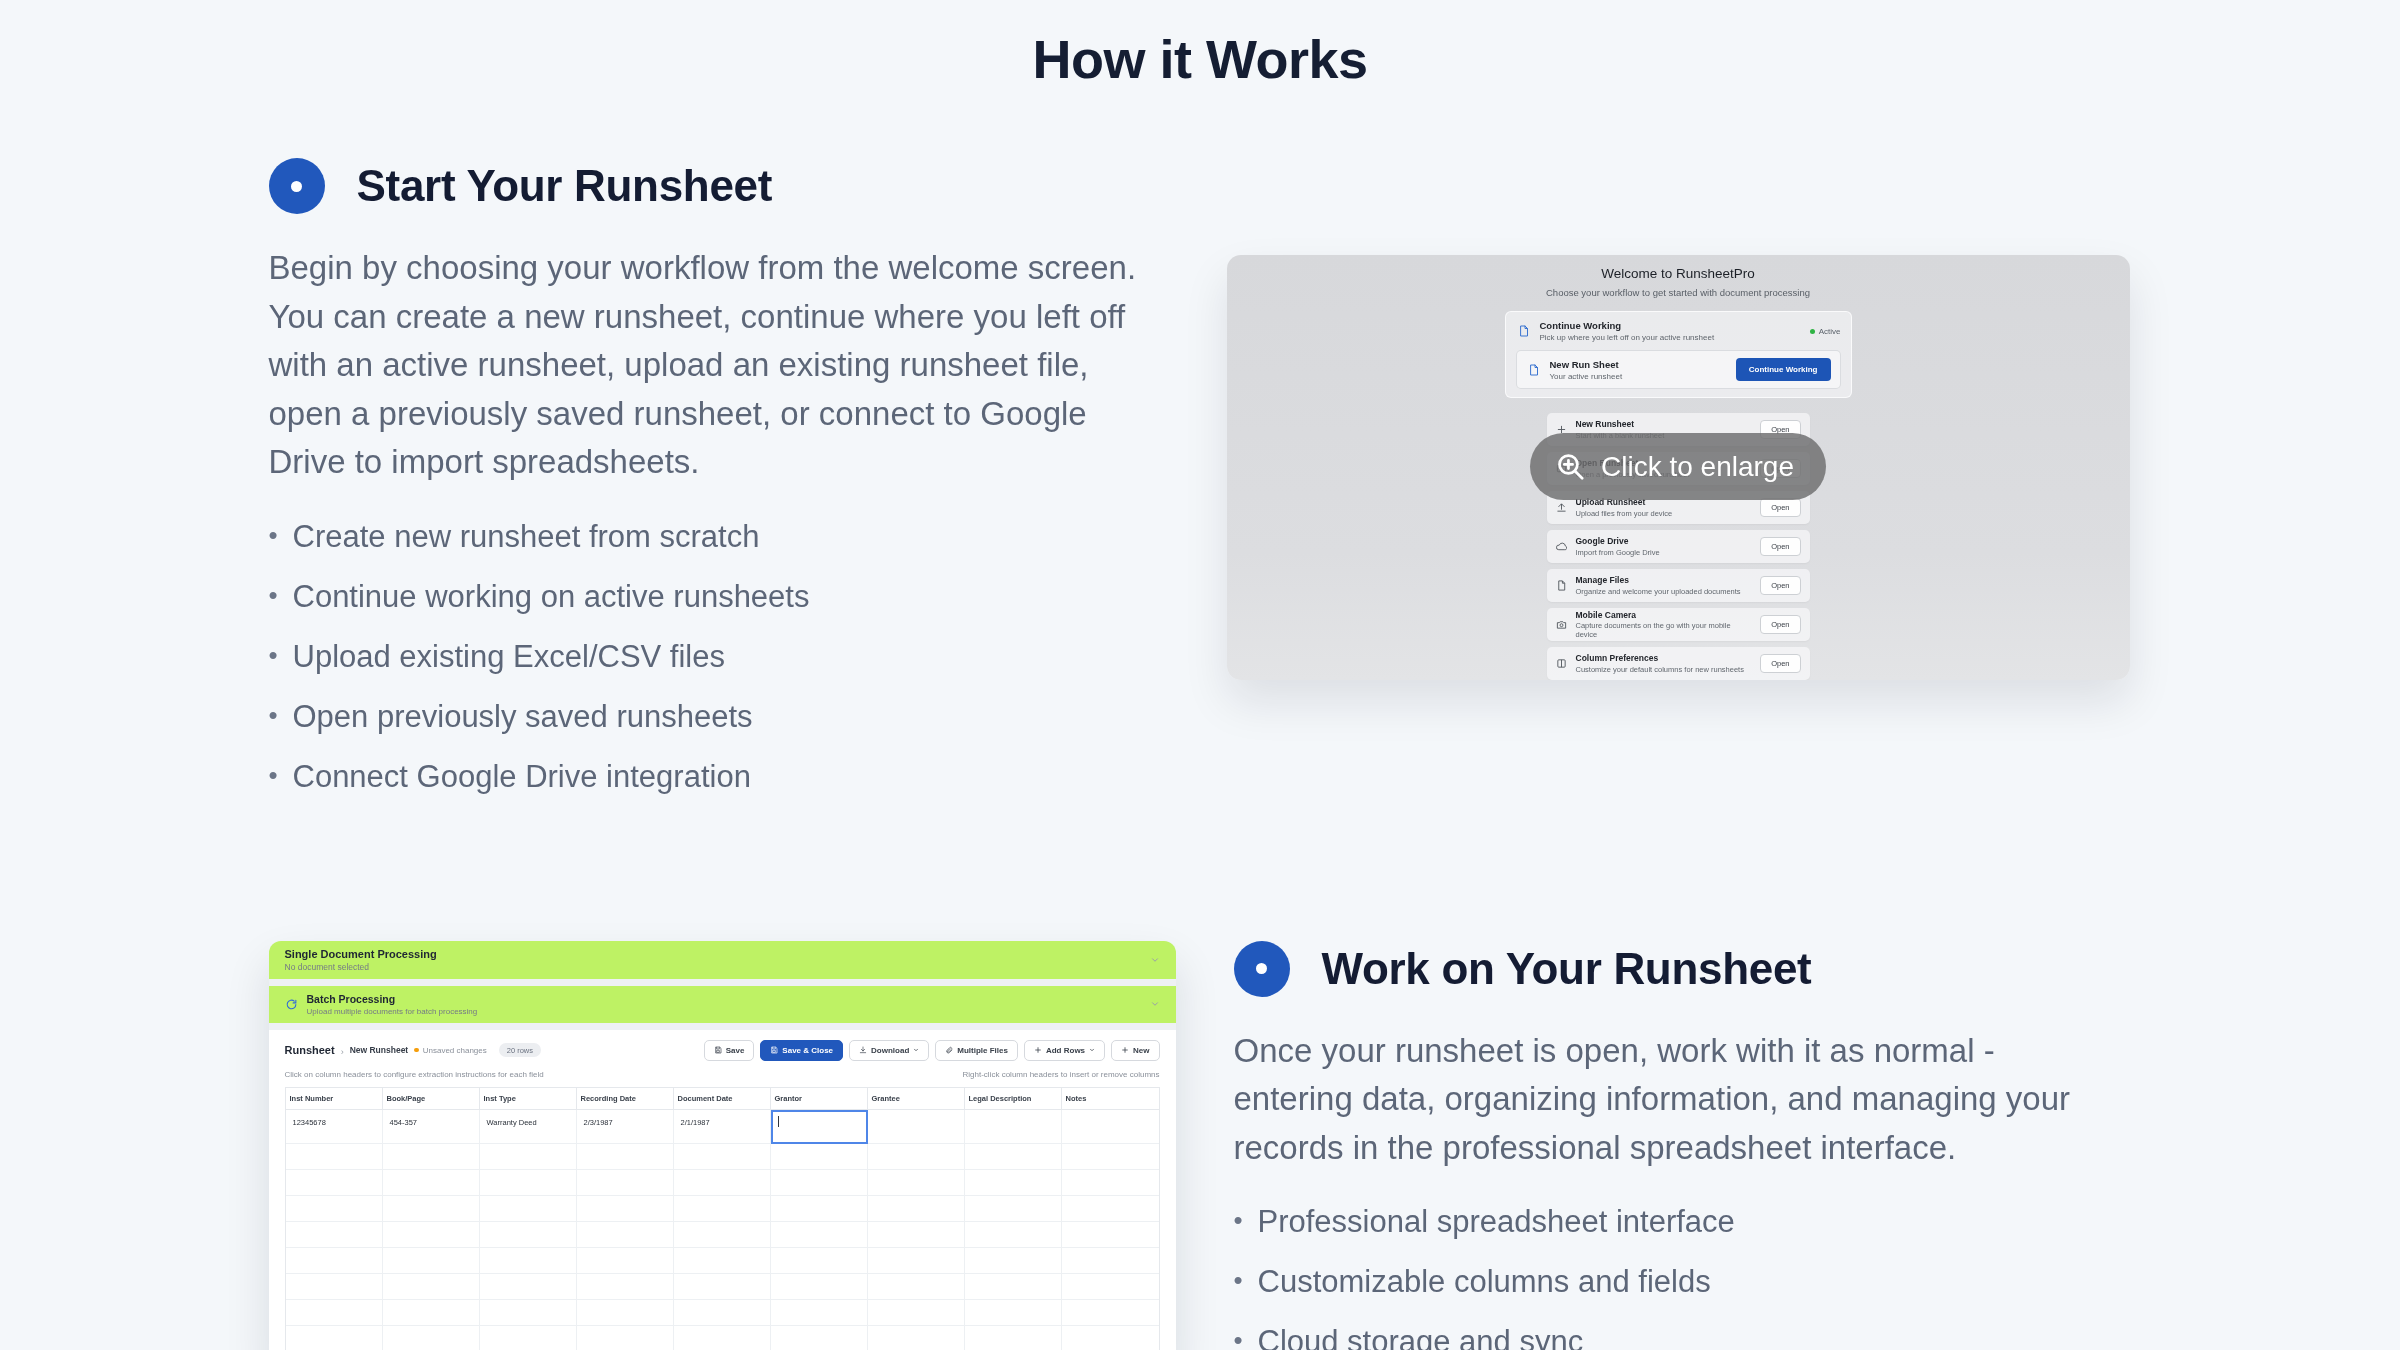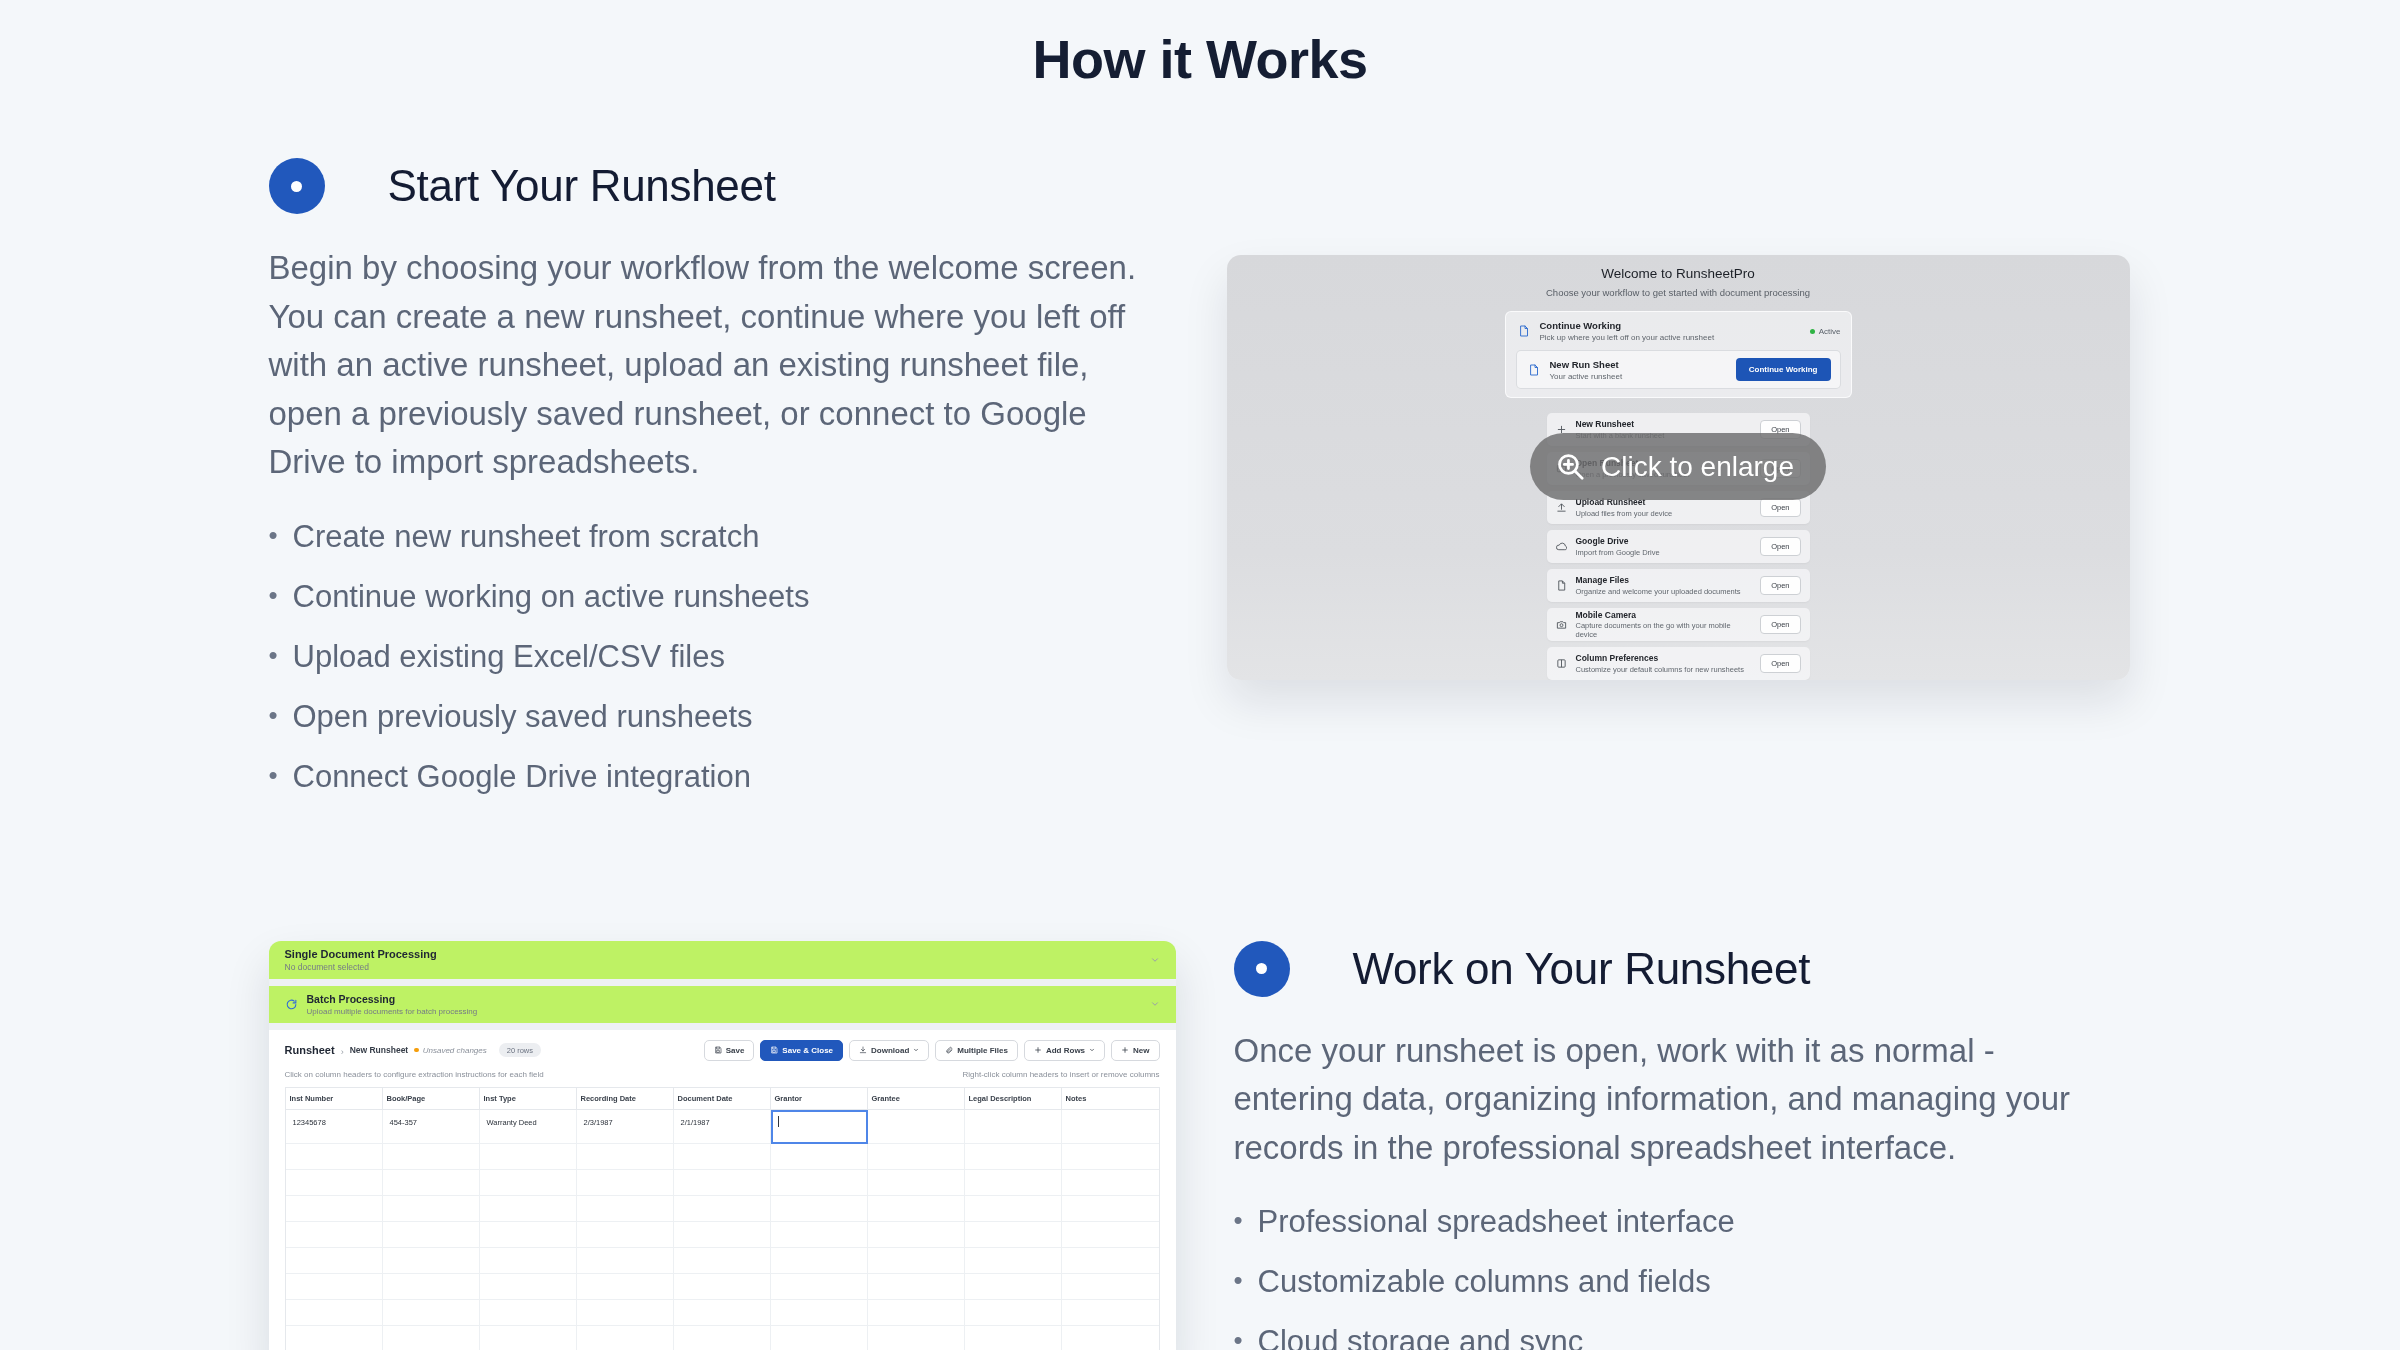--- a/index.html
+++ b/index.html
@@ -17,21 +17,21 @@
   }
   .row { display:grid; column-gap:58px; margin:0 auto; }
   .row-1 { grid-template-columns:900px 905px; width:1863px; margin-top:68px; }
   .row-2 { grid-template-columns:907px 898px; width:1863px; margin-top:122px; }
   .sec-head { display:flex; align-items:center; gap:32px; }
   .step-badge {
     width:56px; height:56px; border-radius:50%; background:#2158bc;
     display:flex; align-items:center; justify-content:center; flex:none;
   }
   .step-dot { width:11px; height:11px; border-radius:50%; background:#ffffff; }
-  .sec-title { font-size:44px; font-weight:400; color:#141c33; letter-spacing:-0.3px;margin-left:31px; }
+  .sec-title { font-size:44px; font-weight:700; color:#141c33; letter-spacing:-0.3px; }
   .sec-para { margin-top:30px; width:888px; font-size:33px; line-height:1.47; color:#5c6678; }
   .sec-bullets { list-style:none; margin-top:32px; }
   .sec-bullets li { position:relative; padding-left:24px; font-size:31px; color:#5c6678; margin-bottom:24px; }
   .sec-bullets li::before { content:"•"; position:absolute; left:0; top:1px; font-size:26px; color:#6b7587; }
 
   
   .thumb { position:relative; }
   .thumb-welcome {
     width:903px; height:425px; margin-top:97px;
     border-radius:14px; overflow:hidden;
@@ -96,21 +96,21 @@
   .ms-panel .chev svg { width:10px; height:10px; }
   .batch-ic { color:#2f6bd8; display:flex; flex:none; }
   .batch-ic svg { width:13px; height:13px; }
   .ms-gap { height:7px; }
   .ms-main { background:#fff; padding:10px 16px 0; height:335px; }
   .ms-toolbar { display:flex; align-items:center; }
   .ms-bc { display:flex; align-items:center; gap:6px; }
   .ms-bc-root { font-size:11px; font-weight:700; color:#1f2633; }
   .ms-bc-sep::before { content:"\203A"; font-size:9px; color:#9aa0a8; }
   .ms-bc-name { font-size:8.5px; font-weight:600; color:#353c47; }
-  .ms-unsaved { display:flex; align-items:center; gap:4px; font-size:8px; color:#8a909a;font-style:italic; }
+  .ms-unsaved { display:flex; align-items:center; gap:4px; font-size:8px; color:#8a909a; }
   .adot { width:4.5px; height:4.5px; border-radius:50%; background:#f59e0b; display:inline-block; }
   .ms-pill { margin-left:6px; font-size:7.5px; color:#6b7280; background:#eceef1; border-radius:7px; padding:2.5px 8px; }
   .ms-btns { margin-left:auto; display:flex; align-items:center; gap:6px; }
   .mbtn {
     display:flex; align-items:center; gap:4px; font-family:inherit;
     font-size:8px; font-weight:600; color:#3a414b;
     background:#fff; border:1px solid #d6d9de; border-radius:5px; padding:5px 9px; cursor:pointer;
   }
   .mbtn svg { width:8px; height:8px; }
   .mbtn .caret svg { width:6px; height:6px; }

